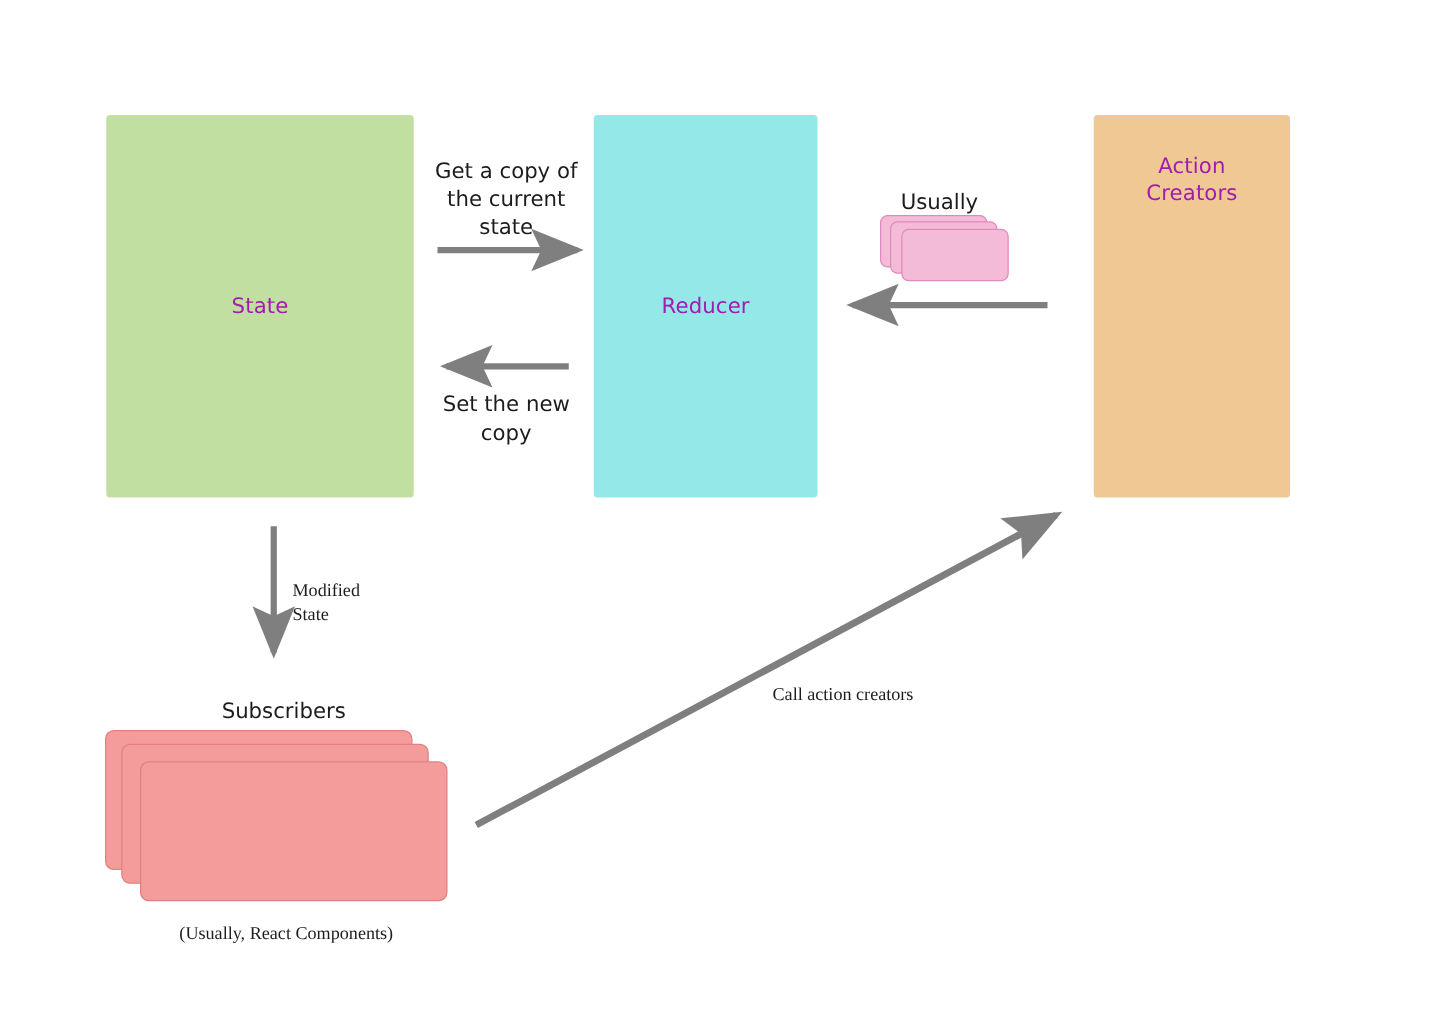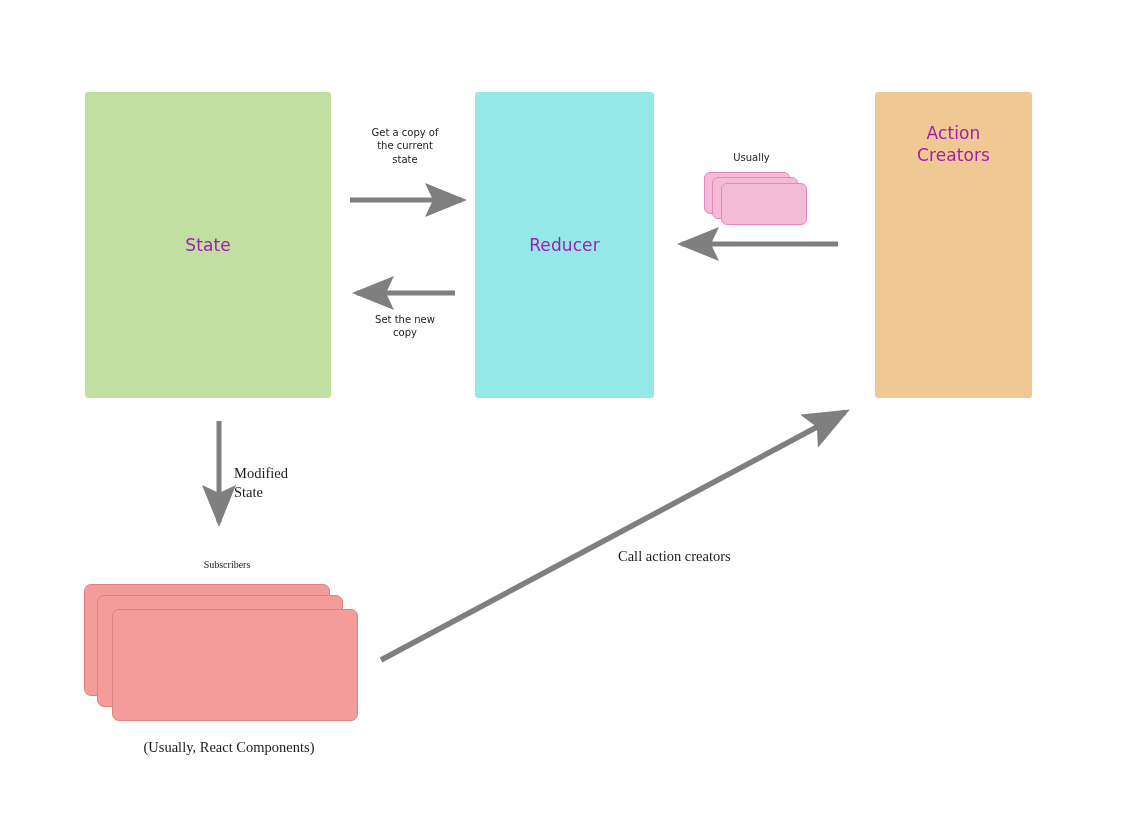--- a/index.html
+++ b/index.html
@@ -52,21 +52,21 @@
     left: 875px;
     top: 92px;
     width: 157px;
     height: 306px;
     background: #efc894;
     align-items: flex-start;
     padding-top: 30px;
   }
   .edge-text {
     position: absolute;
-    font-size: 10px;
+    font-size: 17px;
     line-height: 1.33;
     color: #1c1c1c;
     text-align: center;
     white-space: pre-line;
   }
   .plain-text {
     position: absolute;
     font-size: 14.5px;
     line-height: 1.33;
     color: #1c1c1c;
@@ -92,21 +92,20 @@
   #label-actions {
     left: 694px;
     top: 151px;
     width: 115px;
   }
   #label-subscribers {
     left: 147px;
     top: 558px;
     width: 160px;
     text-align: center;
-    font-family: Liberation Serif, serif;
   }
   #label-call-action-creators {
     left: 618px;
     top: 547px;
     width: 200px;
     text-align: left;
   }
   #label-usually-react {
     left: 99px;
     top: 738px;

